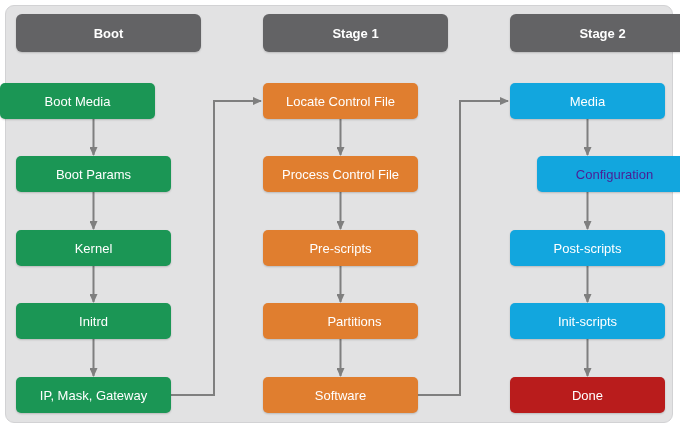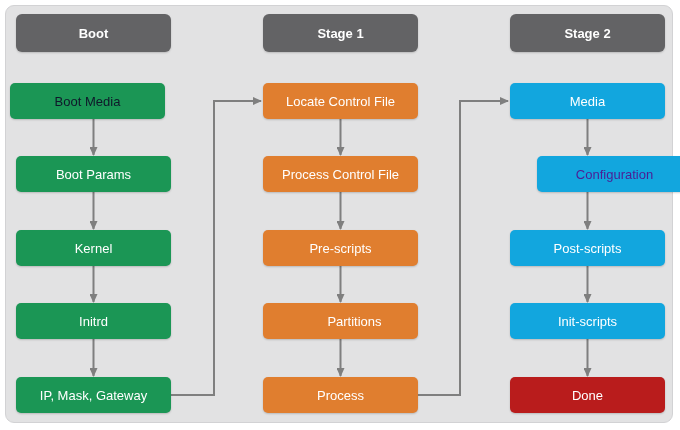--- a/index.html
+++ b/index.html
@@ -23,21 +23,21 @@
     box-sizing: border-box;
   }
   svg.arrows {
     position: absolute;
     left: 0; top: 0;
     width: 680px; height: 430px;
     pointer-events: none;
   }
   .col-header {
     position: absolute;
-    width: 155px; height: 38px;
+    width: 185px; height: 38px;
     border-radius: 6px;
     color: #ffffff;
     font-size: 13px;
     font-weight: bold;
     display: flex;
     align-items: center;
     justify-content: center;
     box-shadow: 0 1px 2px rgba(0,0,0,0.18);
     box-sizing: border-box;
   }
@@ -83,28 +83,28 @@
         <path d="M 587.5 339 L 587.5 376" marker-end="url(#ah)"></path>
         <path d="M 171 395 L 214 395 L 214 101 L 261 101" marker-end="url(#ah)"></path>
         <path d="M 418 395 L 460 395 L 460 101 L 508 101" marker-end="url(#ah)"></path>
       </g>
   </svg>
 
   <div class="col-header" style="left: 16px; top: 14px; background: rgb(99, 99, 101); color: rgb(255, 255, 255);">Boot</div>
   <div class="col-header" style="left: 263px; top: 14px; background: rgb(99, 99, 101); color: rgb(255, 255, 255);">Stage 1</div>
   <div class="col-header" style="left: 510px; top: 14px; background: rgb(99, 99, 101); color: rgb(255, 255, 255);">Stage 2</div>
 
-<div class="flow-box" style="left: 10px; top: 83px; background: rgb(27, 150, 85); color: #0f172a;">Boot Media</div>
+<div class="flow-box" style="left: 0; top: 83px; background: rgb(27, 150, 85); color: #ffffff;">Boot Media</div>
     <div class="flow-box" style="left: 16px; top: 156px; background: rgb(27, 150, 85); color: rgb(255, 255, 255); text-align: right;">Boot Params</div>
     <div class="flow-box" style="left: 16px; top: 230px; background: rgb(27, 150, 85); color: rgb(255, 255, 255);">Kernel</div>
     <div class="flow-box" style="left: 16px; top: 303px; background: rgb(27, 150, 85); color: rgb(255, 255, 255);">Initrd</div>
     <div class="flow-box" style="left: 16px; top: 377px; background: rgb(27, 150, 85); color: rgb(255, 255, 255);">IP, Mask, Gateway</div>
     <div class="flow-box" style="left: 263px; top: 83px; background: rgb(224, 126, 47); color: rgb(255, 255, 255);">Locate Control File</div>
     <div class="flow-box" style="left: 263px; top: 156px; background: rgb(224, 126, 47); color: rgb(255, 255, 255);">Process Control File</div>
     <div class="flow-box" style="left: 263px; top: 230px; background: rgb(224, 126, 47); color: rgb(255, 255, 255);">Pre-scripts</div>
     <div class="flow-box" style="left: 263px; top: 303px; background: rgb(224, 126, 47); color: rgb(255, 255, 255); padding-left: 28px;">Partitions</div>
-    <div class="flow-box" style="left: 263px; top: 377px; background: rgb(224, 126, 47); color: rgb(255, 255, 255);">Process</div>
+    <div class="flow-box" style="left: 263px; top: 377px; background: rgb(224, 126, 47); color: rgb(255, 255, 255);">Software</div>
     <div class="flow-box" style="left: 510px; top: 83px; background: rgb(18, 166, 222); color: rgb(255, 255, 255);">Media</div>
     <div class="flow-box" style="left: 537px; top: 156px; background: rgb(18, 166, 222); color: #4c1d95;">Configuration</div>
     <div class="flow-box" style="left: 510px; top: 230px; background: rgb(18, 166, 222); color: rgb(255, 255, 255);">Post-scripts</div>
     <div class="flow-box" style="left: 510px; top: 303px; background: rgb(18, 166, 222); color: rgb(255, 255, 255);">Init-scripts</div>
     <div class="flow-box" style="left: 510px; top: 377px; background: #b91c1c; color: rgb(255, 255, 255);">Done</div>
   </div>
 
 </body></html>

